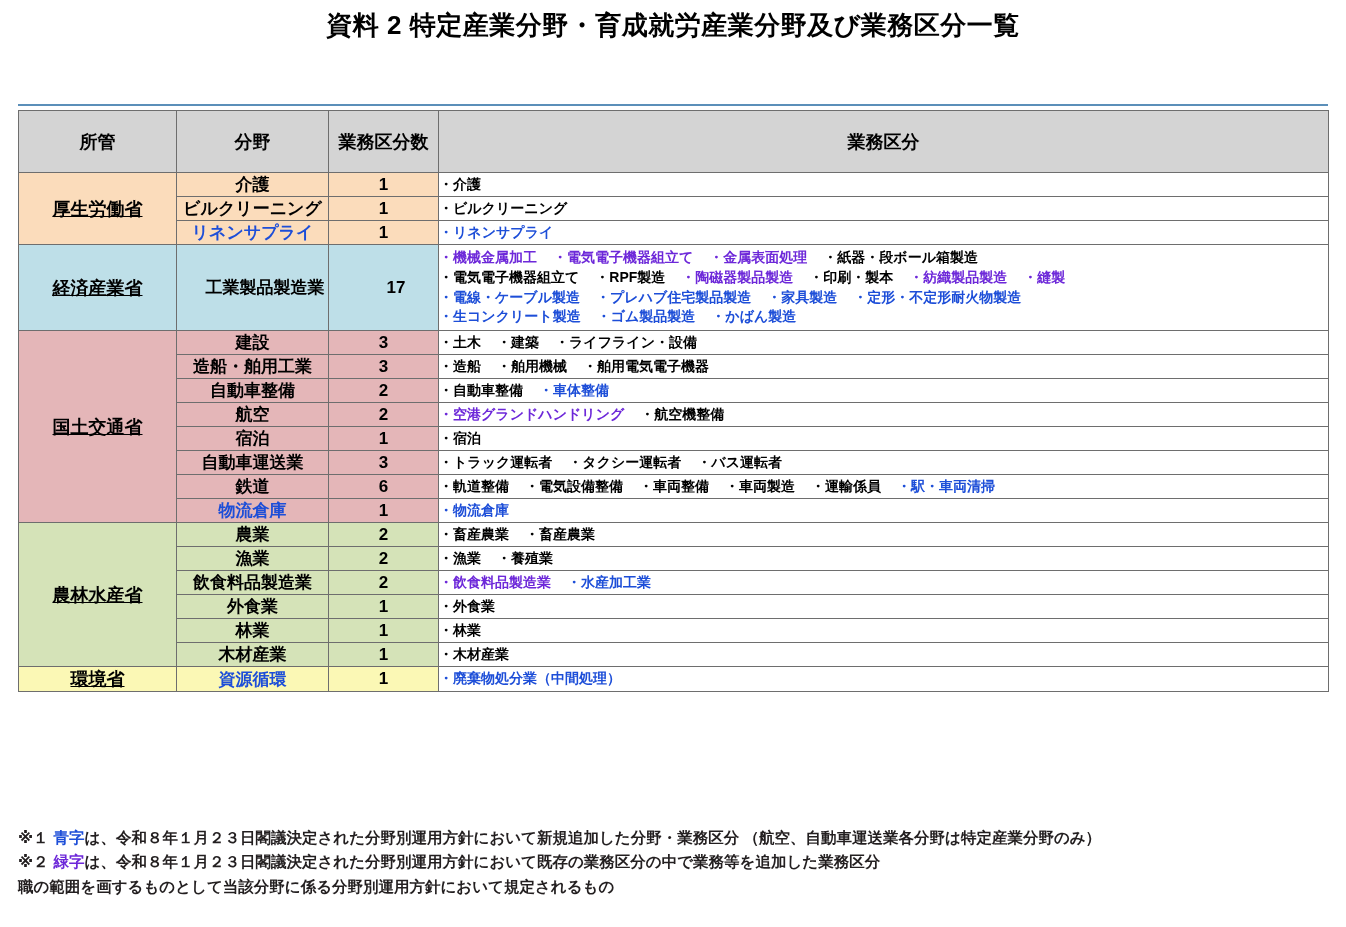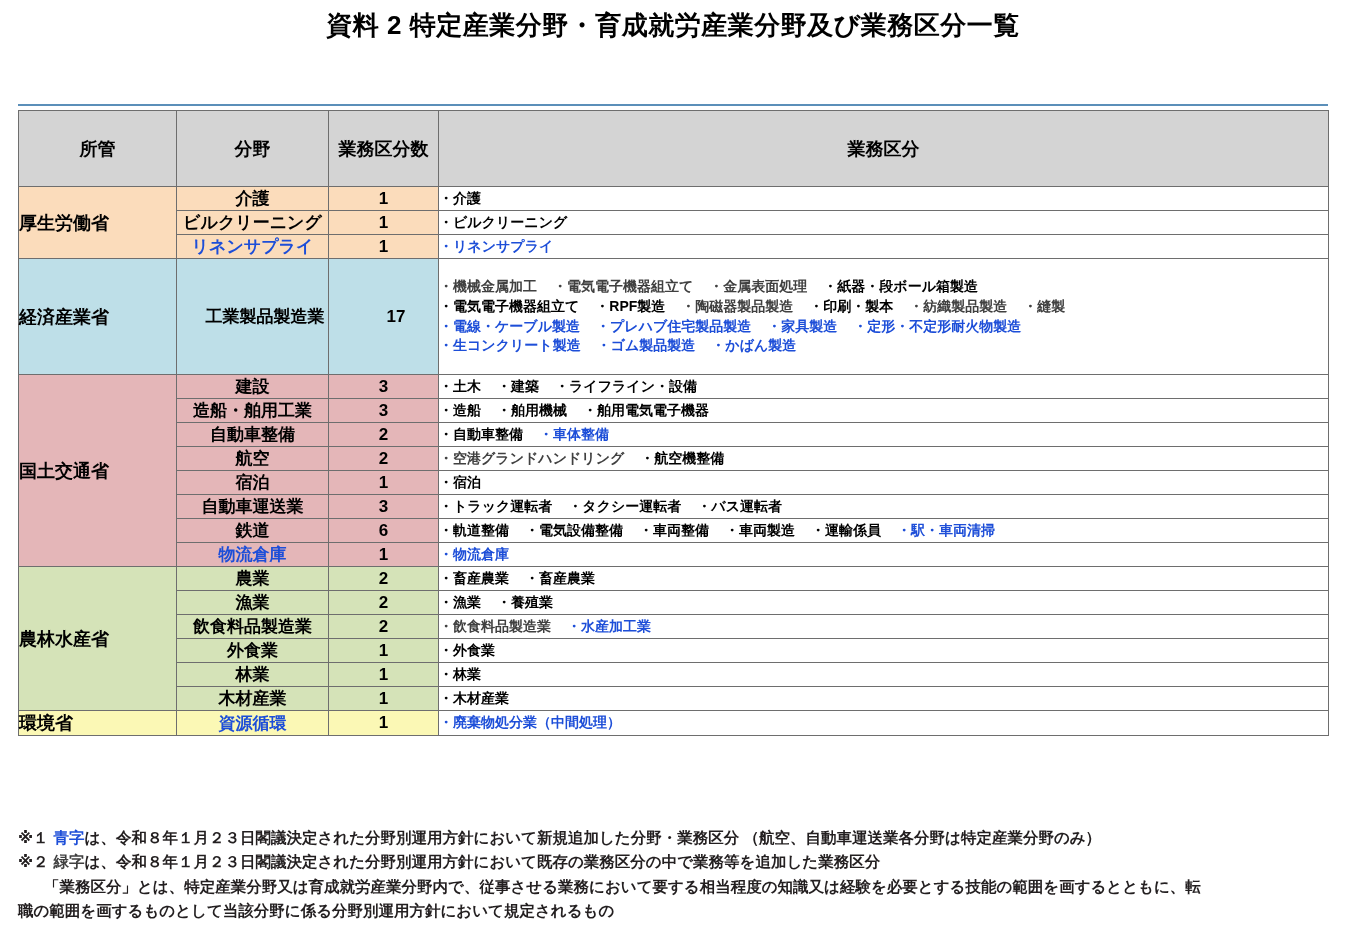--- a/index.html
+++ b/index.html
@@ -55,30 +55,32 @@
     font-weight: 700;
   }
 
   col.c-agency { width: 158px; }
   col.c-field  { width: 152px; }
   col.c-count  { width: 110px; }
   col.c-tasks  { width: 890px; }
 
   thead th {
     background: #d4d4d4;
-    height: 76px;
+    height: 62px;
     font-size: 18px;
     text-align: center;
     font-weight: 700;
     border-color: #6e6e6e;
   }
 
   td.agency {
+    text-align: center;
     font-size: 18px;
     font-weight: 700;
+    text-decoration: underline;
   }
   td.field {
     text-align: center;
     font-size: 17px;
     font-weight: 700;
     white-space: nowrap;
   }
   td.count {
     text-align: center;
     font-size: 17px;
@@ -94,24 +96,24 @@
   }
 
   
   .bg-kourou  { background: #fbdcbb; }
   .bg-keisan  { background: #bedfe8; }
   .bg-kokudo  { background: #e4b6b8; }
   .bg-nourin  { background: #d5e3b8; }
   .bg-kankyo  { background: #fbf8b5; }
 
   tr.r-std td.field, tr.r-std td.count { height: 24px; }
-  tr.r-tall td.field, tr.r-tall td.count { height: 116px; padding-left: 25px; }
+  tr.r-tall td.field, tr.r-tall td.count { height: 86px; padding-left: 25px; }
 
   .t-blue  { color: #1d4ed8; }
-  .t-green { color: #404040; margin-top: 24px; }
+  .t-green { color: #6d28d9; margin-top: 24px; }
   .t-black { color: #000000; }
 
   .task-line { display: block; white-space: nowrap; }
   .task-item { margin-right: 16px; }
   .task-item:last-child { margin-right: 0; }
 
   .notes {
     position: absolute;
     left: 18px;
     top: 826px;
@@ -294,15 +296,14 @@
         </tr>
       </tbody>
   </table>
 </div>
 
 <div class="notes">
   <div id="notes-list">
       <div class="note-row"><span class="note-mark">※１</span><span class="t-blue">青字</span><span>は、令和８年１月２３日閣議決定された分野別運用方針において新規追加した分野・業務区分</span><span class="bold-paren"> （航空、自動車運送業各分野は特定産業分野のみ）</span></div>
       <div class="note-row"><span class="note-mark">※２</span><span class="t-green">緑字</span><span>は、令和８年１月２３日閣議決定された分野別運用方針において既存の業務区分の中で業務等を追加した業務区分</span></div>
     </div>
-  <div class="note-indent">「業務区分」とは、特定産業分野又は育成就労産業分野内で、従事させる業務において要する相当程度の知識又は経験を必要とする技能の範囲を画するとともに、転</div>
   <div class="note-cont">職の範囲を画するものとして当該分野に係る分野別運用方針において規定されるもの</div>
 </div>
 
 </body></html>

